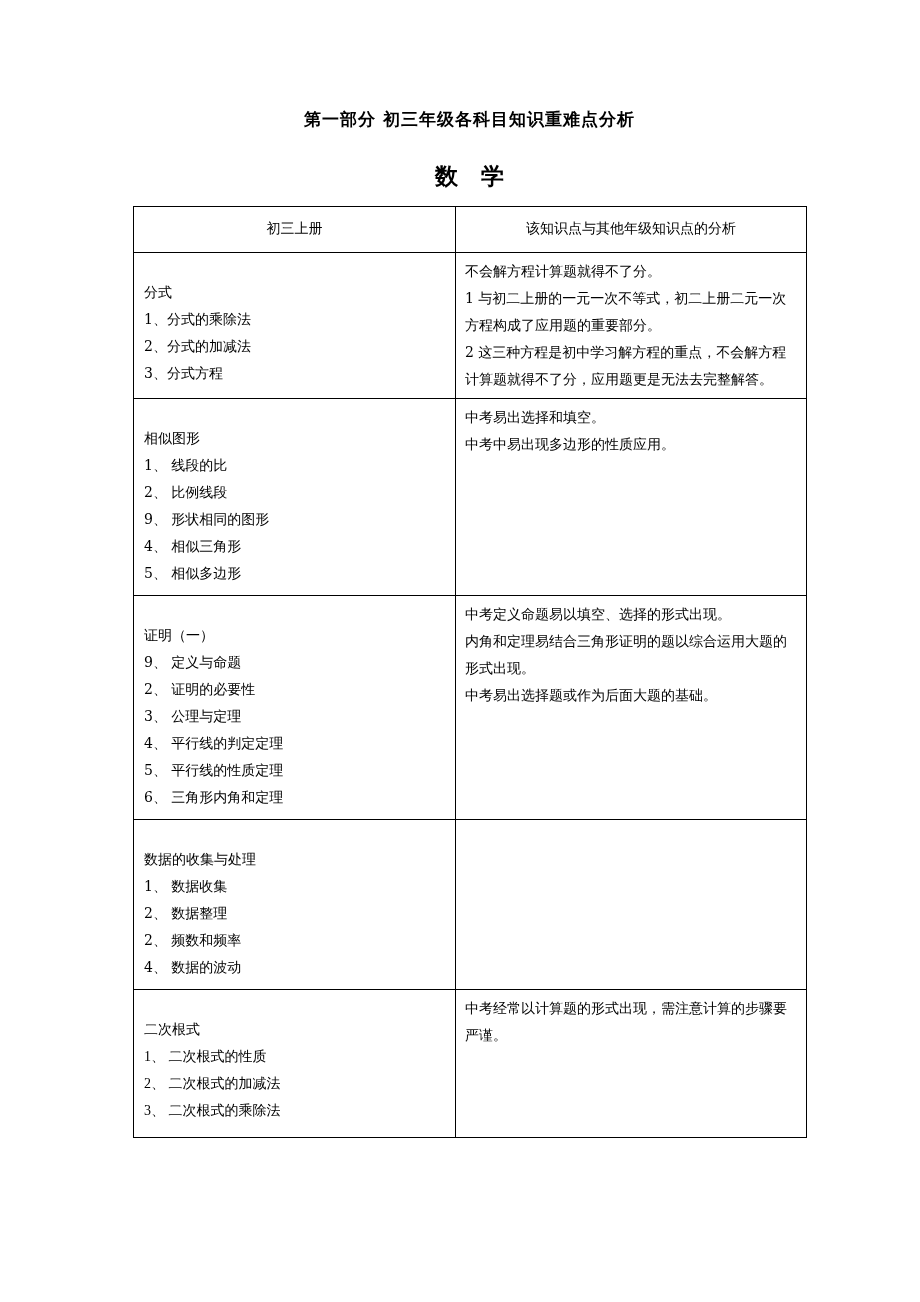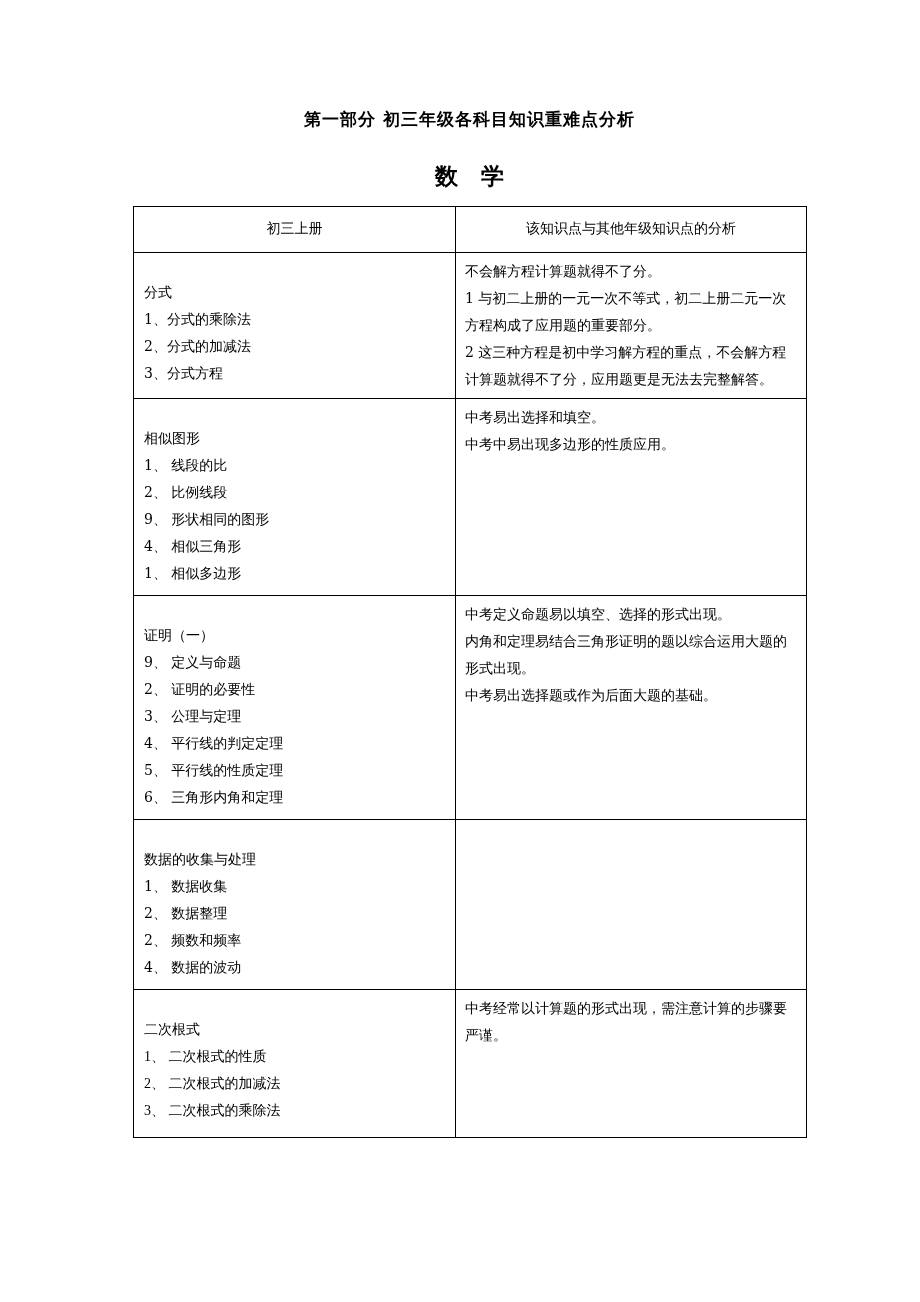--- a/index.html
+++ b/index.html
@@ -108,21 +108,21 @@
           </td>
         </tr>
 
         <tr class="h1">
           <td class="topic-cell">
             <div class="topic-title">相似图形</div>
             <div class="topic-item">1、 线段的比</div>
             <div class="topic-item">2、 比例线段</div>
             <div class="topic-item">9、 形状相同的图形</div>
             <div class="topic-item">4、 相似三角形</div>
-            <div class="topic-item">1、 相似多边形</div>
+            <div class="topic-item">5、 相似多边形</div>
           </td>
           <td class="analysis-cell">
             <div class="analysis-text">中考易出选择和填空。</div>
             <div class="analysis-text">中考中易出现多边形的性质应用。</div>
           </td>
         </tr>
 
         <tr class="h2">
           <td class="topic-cell">
             <div class="topic-title">证明（一）</div>

